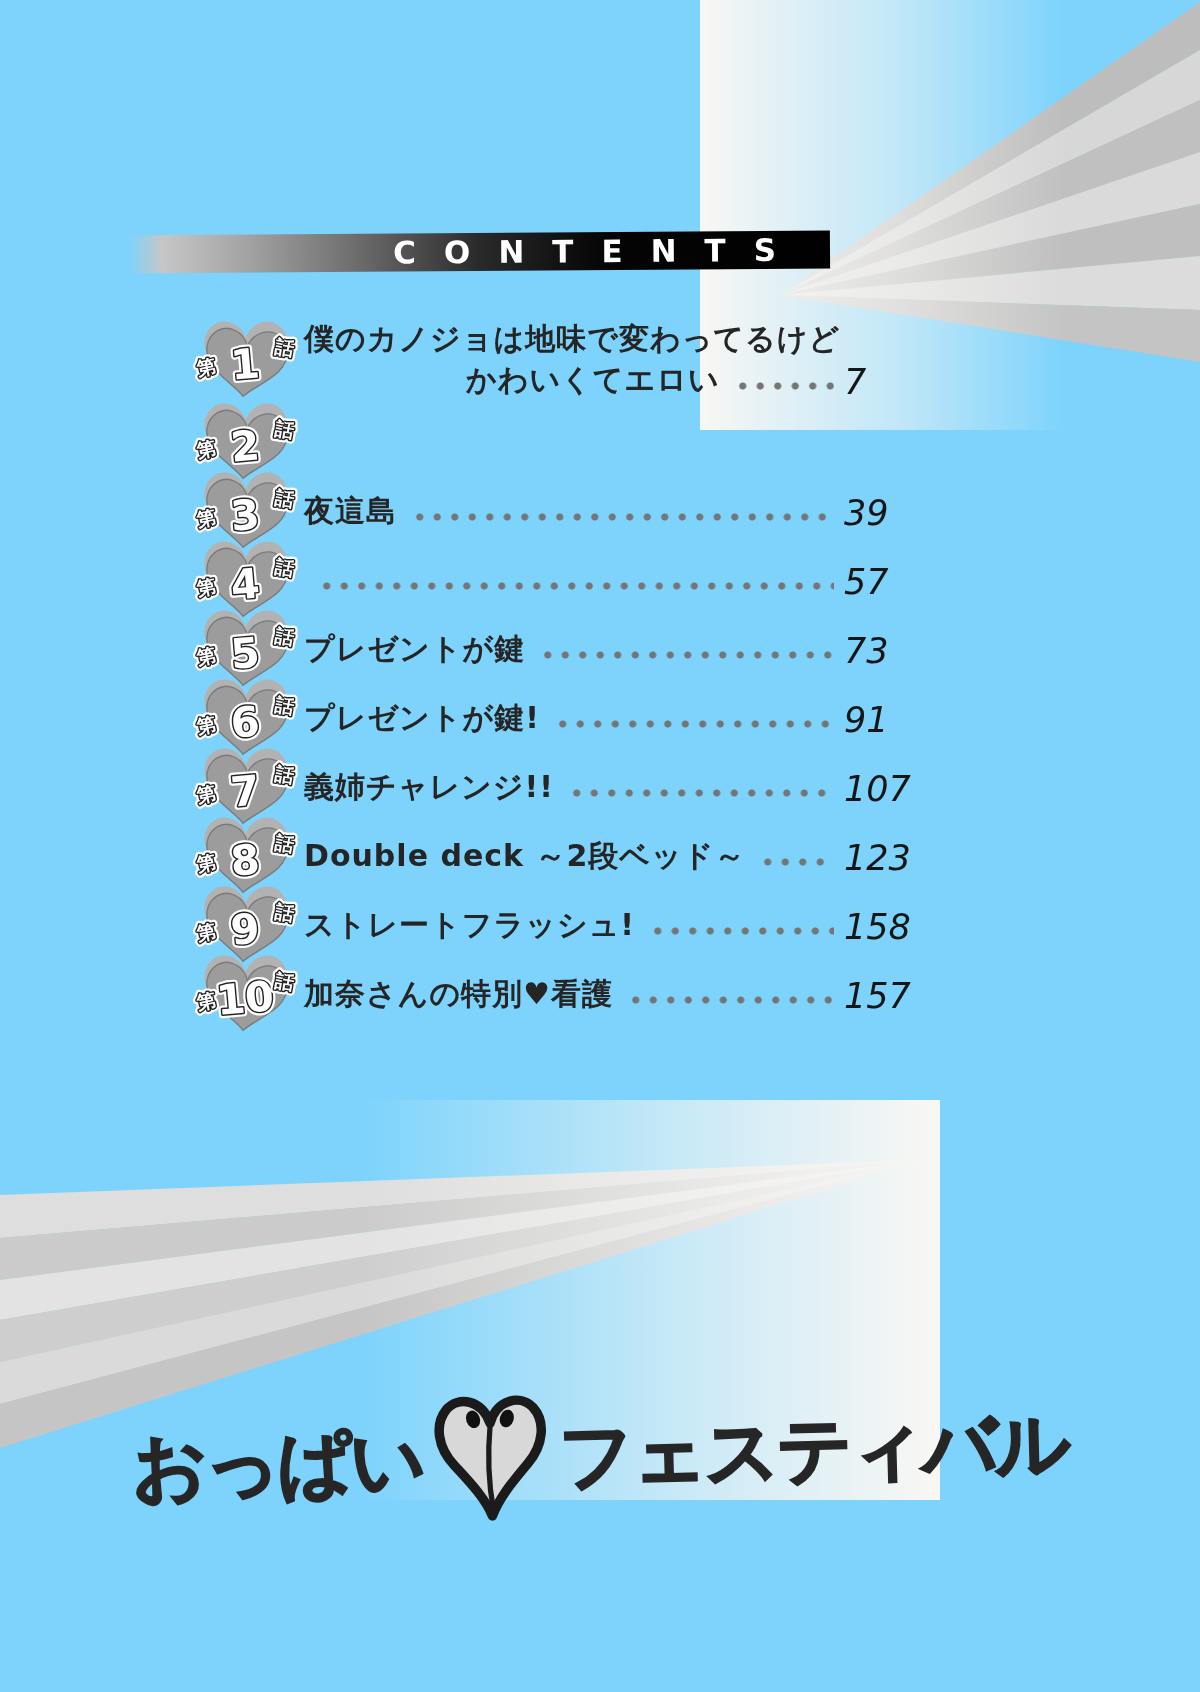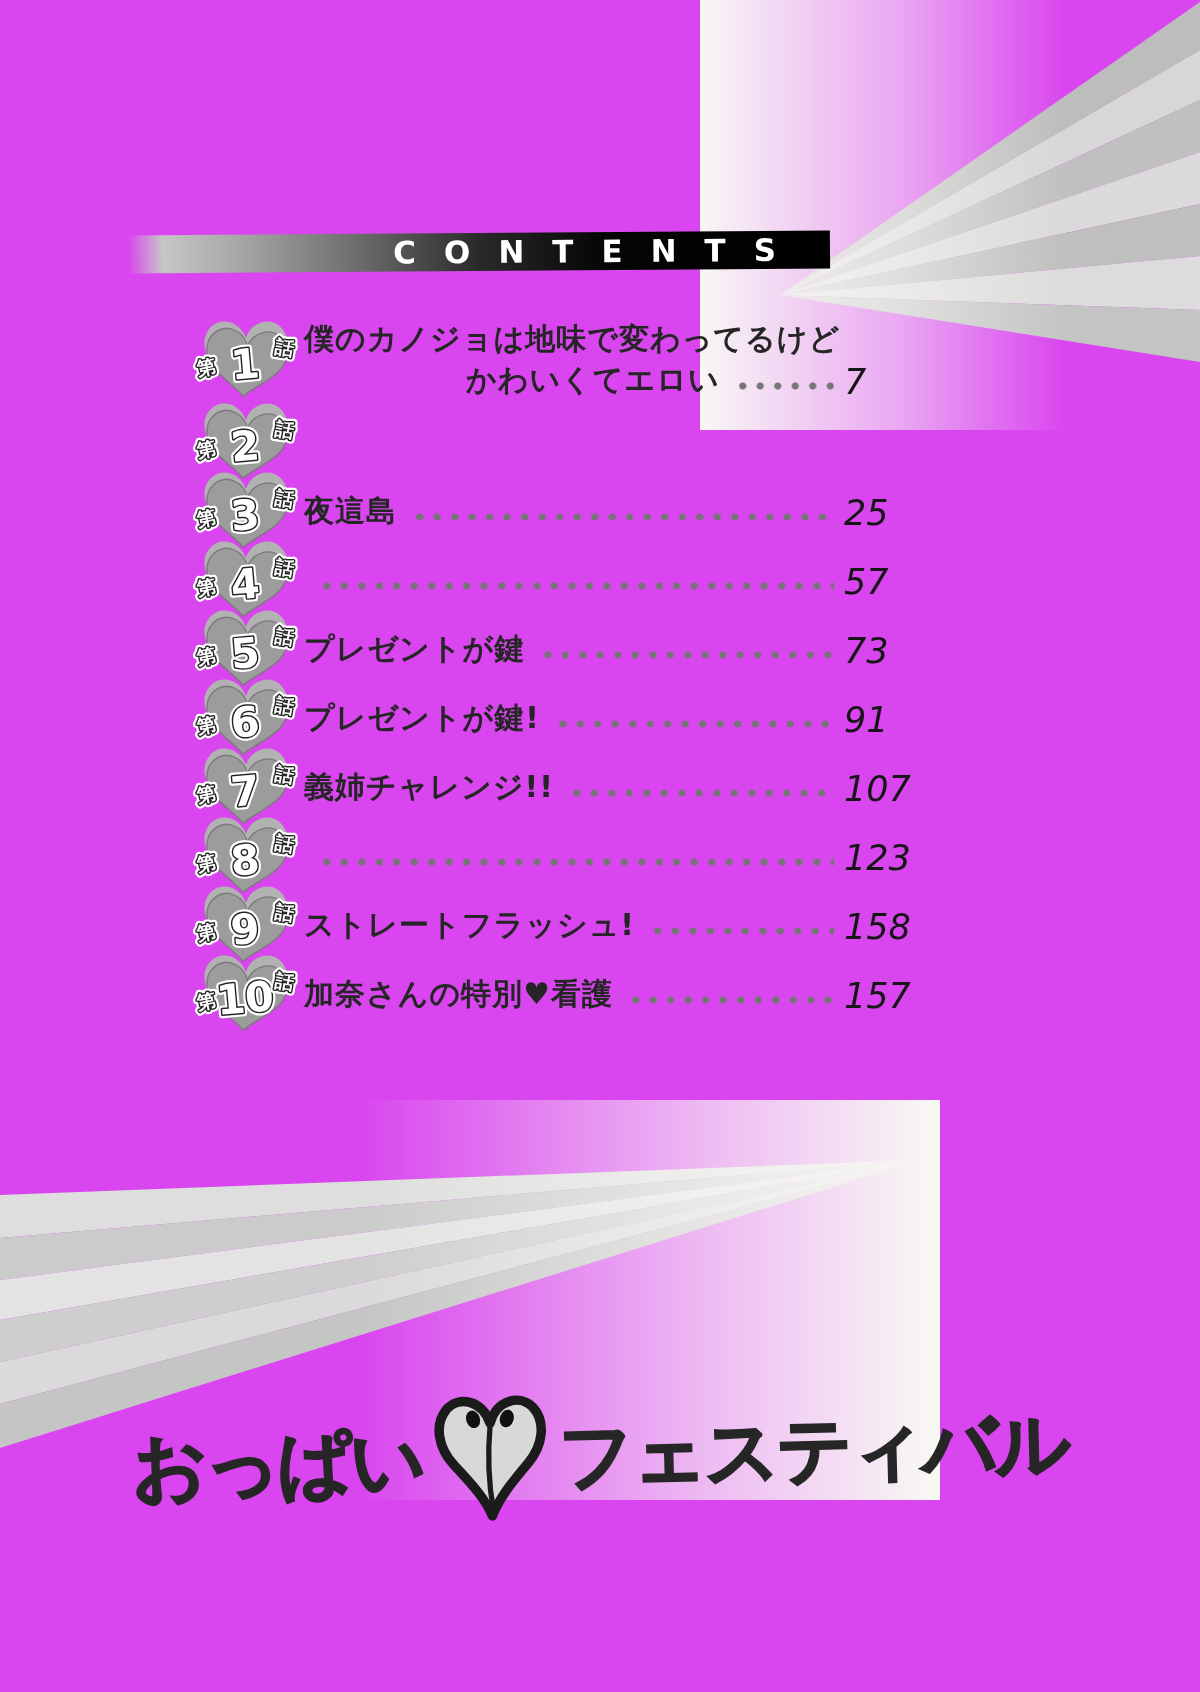--- a/index.html
+++ b/index.html
@@ -1,18 +1,18 @@
 <!DOCTYPE html>
 <html><head>
 <meta charset="utf-8">
 <style>
   html,body { margin:0; padding:0; background:#e9e9e9; }
   .page {
     position:relative; width:1200px; height:1692px; margin:0 auto;
-    background:#d946ef; overflow:hidden;
+    background:#7dd3fc; overflow:hidden;
     font-family:"DejaVu Sans", sans-serif; color:#222;
   }
   .deco { position:absolute; inset:0; width:1200px; height:1692px; }
 
   
   .contents-bar {
     position:absolute; left:128px; top:233px; width:702px; height:38px;
     background:linear-gradient(to right,
       rgba(205,205,205,0) 0%, #c6c6c6 5%, #a6a6a6 16%,
       #6f6f6f 32%, #2a2a2a 50%, #050505 68%, #000 100%);
@@ -190,21 +190,21 @@
           <text class="t-halo fs-s" x="103" y="39">話</text>
           <text class="t-line fs-s" x="103" y="39">話</text>
           <text class="t-fill fs-s" x="103" y="39">話</text>
         </g>
       </svg>
     </div>
     <div class="row-text">
       <div class="line line1">
         <span class="title">夜這島</span>
         <span class="dots"></span>
-        <span class="pagenum">25</span>
+        <span class="pagenum">39</span>
       </div>
 
     </div>
   </div>
 
   <div class="row single">
     <div class="badge">
       <svg viewBox="0 0 120 92">
         <path d="M60 30 C54 13 36 8 25 16 C13 25 12 42 23 55 C33 67 52 77 60 86 C68 77 87 67 97 55 C108 42 107 25 95 16 C84 8 66 13 60 30 Z" transform="translate(-2 -10) scale(1.03)" fill="#b2b2b2"></path>
         <path d="M60 30 C54 13 36 8 25 16 C13 25 12 42 23 55 C33 67 52 77 60 86 C68 77 87 67 97 55 C108 42 107 25 95 16 C84 8 66 13 60 30 Z" transform="rotate(5 60 48)" fill="#9c9c9c" stroke="#7a7a7a" stroke-width="1.5"></path>
@@ -347,20 +347,21 @@
         </g>
         <g class="btxt" transform="rotate(10 103 32)">
           <text class="t-halo fs-s" x="103" y="39">話</text>
           <text class="t-line fs-s" x="103" y="39">話</text>
           <text class="t-fill fs-s" x="103" y="39">話</text>
         </g>
       </svg>
     </div>
     <div class="row-text">
       <div class="line line1">
+        <span class="title">Double deck ～2段ベッド～</span>
         <span class="dots"></span>
         <span class="pagenum">123</span>
       </div>
 
     </div>
   </div>
 
   <div class="row single">
     <div class="badge">
       <svg viewBox="0 0 120 92">

